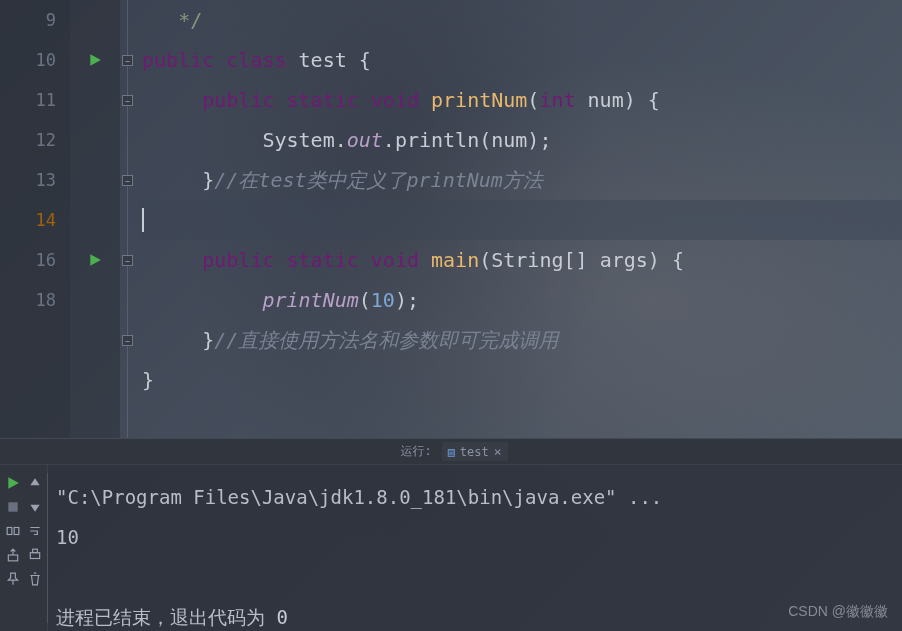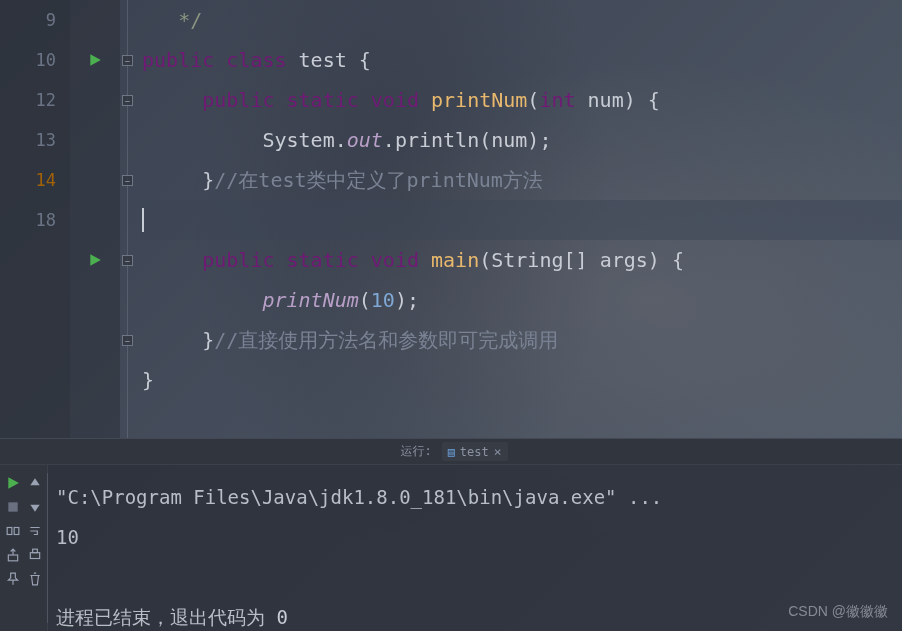--- a/index.html
+++ b/index.html
@@ -94,21 +94,21 @@
     .code-line.current {
       background: rgba(60, 70, 85, 0.5);
     }
     .kw { color: #701a75; }
     .ident { color: #c8ccd4; }
     .method { color: #e8b86d; }
     .field-static { color: #b89fc7; font-style: italic; text-align: right; }
     .call-static { color: #b89fc7; font-style: italic; }
     .punc { color: #c8ccd4; }
     .num { color: #7fa8d4; }
-    .comment { color: #7a8394; }
+    .comment { color: #7a8394; font-style: italic; }
     .comment-end { color: #8a9480; }
     .cursor {
       display: inline-block;
       width: 2px;
       height: 24px;
       background: #c8ccd4;
       vertical-align: middle;
       margin-bottom: 3px;
     }
     .run-panel {
@@ -202,23 +202,25 @@
   </style>
 </head>
 <body>
 
 <div class="bg-overlay"></div>
 
 <div class="editor">
   <div class="gutter">
     <div class="line-num">9</div>
     <div class="line-num">10</div>
+    <div class="line-num">11</div>
     <div class="line-num">12</div>
     <div class="line-num">13</div>
     <div class="line-num active">14</div>
+    <div class="line-num">16</div>
     <div class="line-num">18</div>
   </div>
 
   <div class="run-col">
     <div class="run-icon"></div>
     <div class="run-icon">
       <svg viewBox="0 0 12 12">
           <path d="M2 1 L11 6 L2 11 Z" fill="#4caf50"></path>
         </svg>
     </div>

